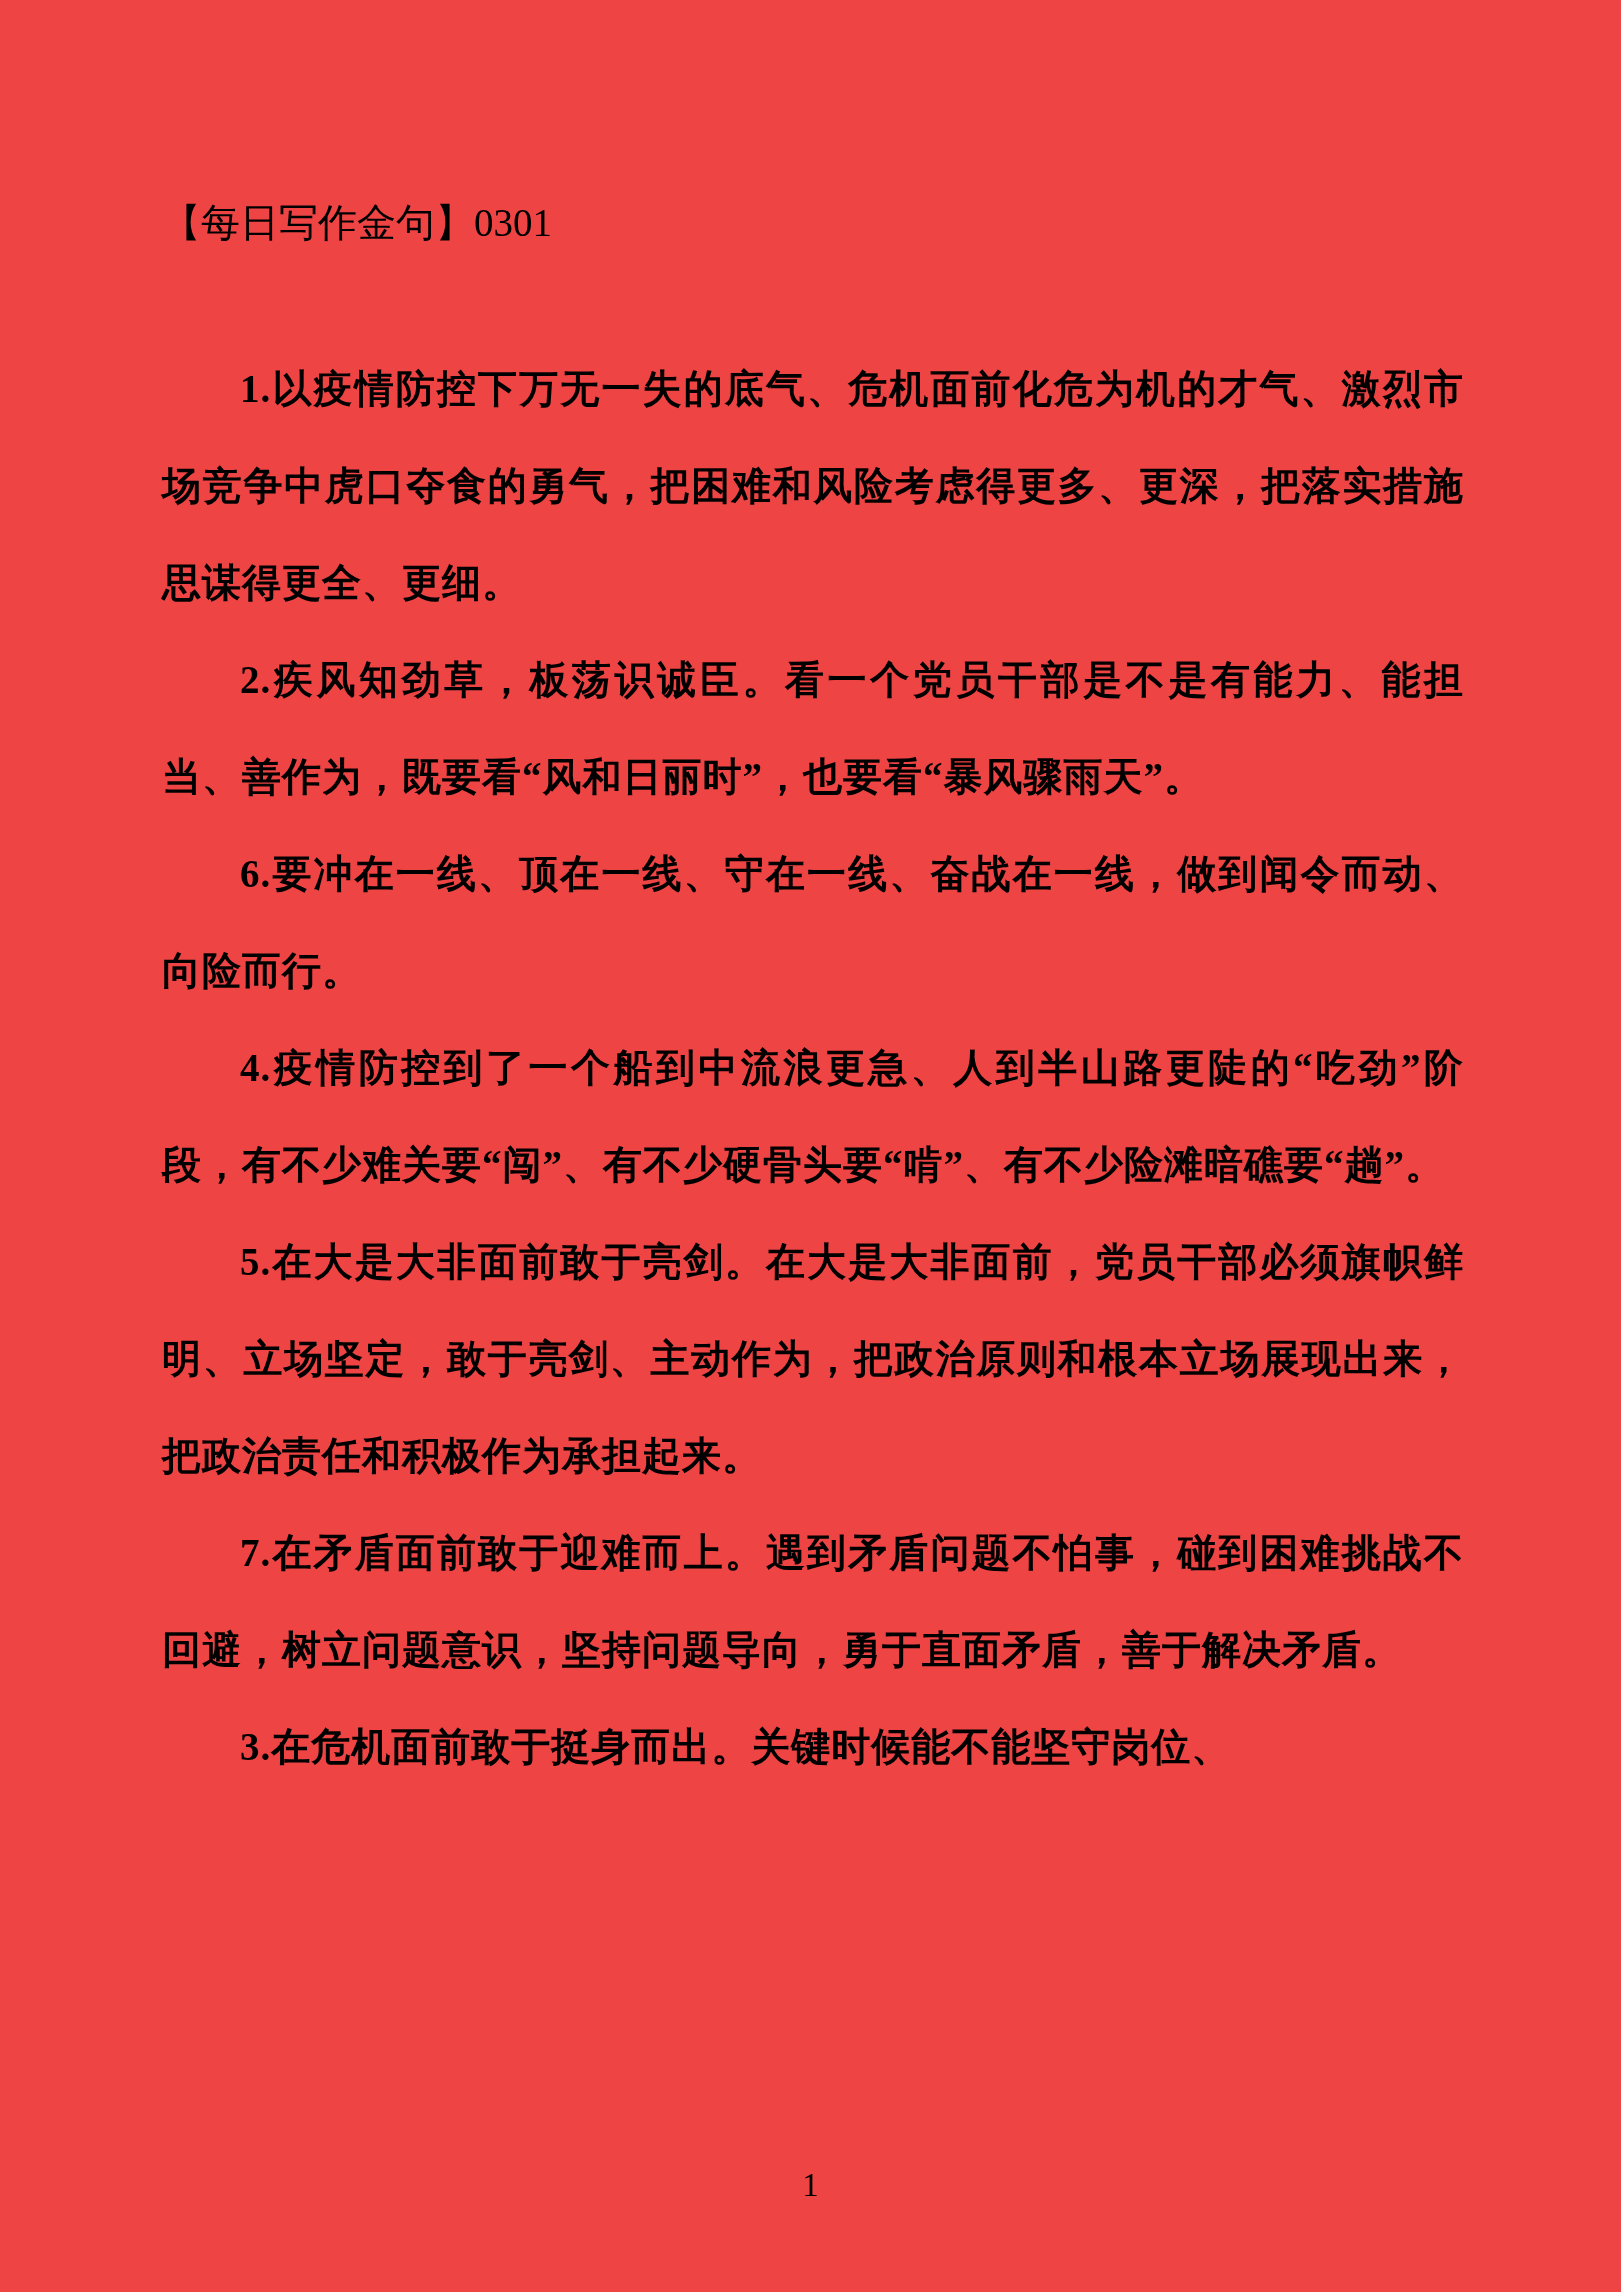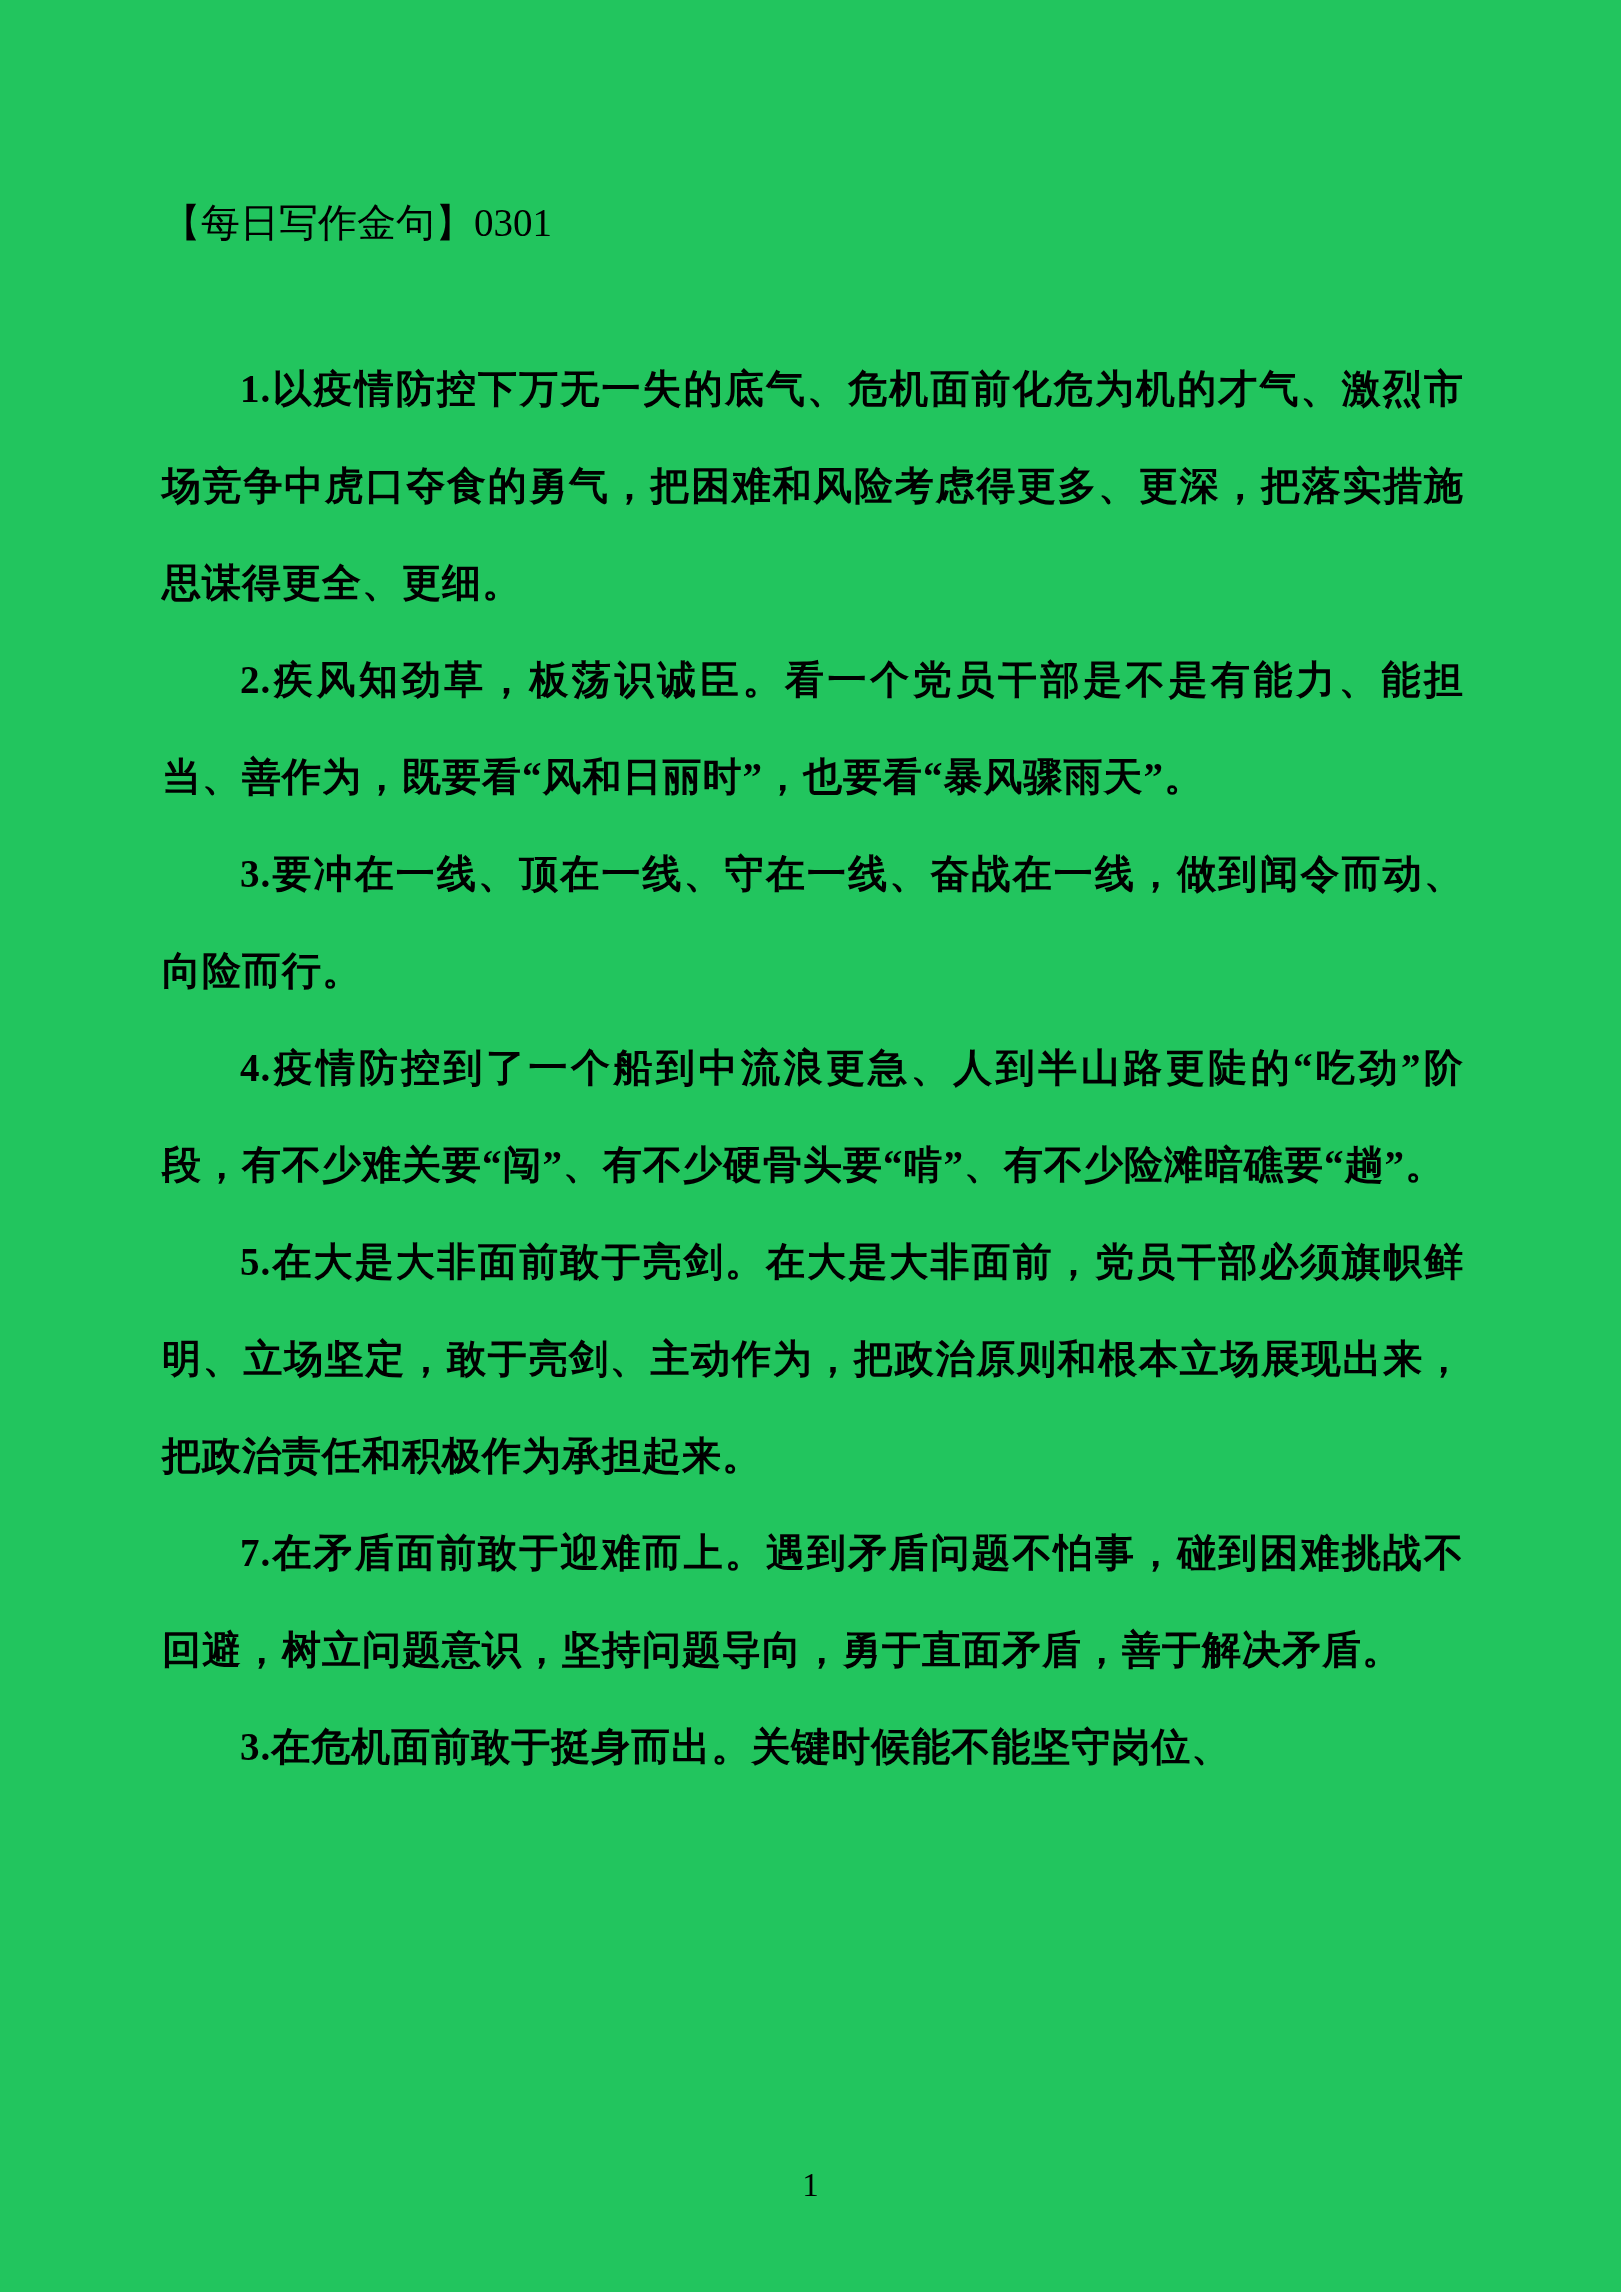--- a/index.html
+++ b/index.html
@@ -4,21 +4,21 @@
 <style>
   html, body {
     margin: 0;
     padding: 0;
     background: #ffffff;
   }
   .page {
     position: relative;
     width: 1621px;
     height: 2293px;
-    background: #22c55e;
+    background: #ef4444;
     color: #000000;
     font-family: "Liberation Serif", "DejaVu Serif", serif;
     box-sizing: border-box;
     overflow: hidden;
   }
   .content {
     position: absolute;
     left: 162px;
     right: 157px;
     top: 174px;
@@ -54,21 +54,21 @@
 </style>
 </head>
 <body>
 
 <div class="page">
   <div class="content">
     <h1 class="doc-title">【每日写作金句】0301</h1>
     <div class="body-text">
       <p>1.以疫情防控下万无一失的底气、危机面前化危为机的才气、激烈市场竞争中虎口夺食的勇气，把困难和风险考虑得更多、更深，把落实措施思谋得更全、更细。</p>
       <p>2.疾风知劲草，板荡识诚臣。看一个党员干部是不是有能力、能担当、善作为，既要看“风和日丽时”，也要看“暴风骤雨天”。</p>
-      <p>3.要冲在一线、顶在一线、守在一线、奋战在一线，做到闻令而动、向险而行。</p>
+      <p>6.要冲在一线、顶在一线、守在一线、奋战在一线，做到闻令而动、向险而行。</p>
       <p>4.疫情防控到了一个船到中流浪更急、人到半山路更陡的“吃劲”阶段，有不少难关要“闯”、有不少硬骨头要“啃”、有不少险滩暗礁要“趟”。</p>
       <p>5.在大是大非面前敢于亮剑。在大是大非面前，党员干部必须旗帜鲜明、立场坚定，敢于亮剑、主动作为，把政治原则和根本立场展现出来，把政治责任和积极作为承担起来。</p>
       <p>7.在矛盾面前敢于迎难而上。遇到矛盾问题不怕事，碰到困难挑战不回避，树立问题意识，坚持问题导向，勇于直面矛盾，善于解决矛盾。</p>
       <p>3.在危机面前敢于挺身而出。关键时候能不能坚守岗位、</p>
     </div>
   </div>
   <div class="page-number">1</div>
 </div>
 
 

